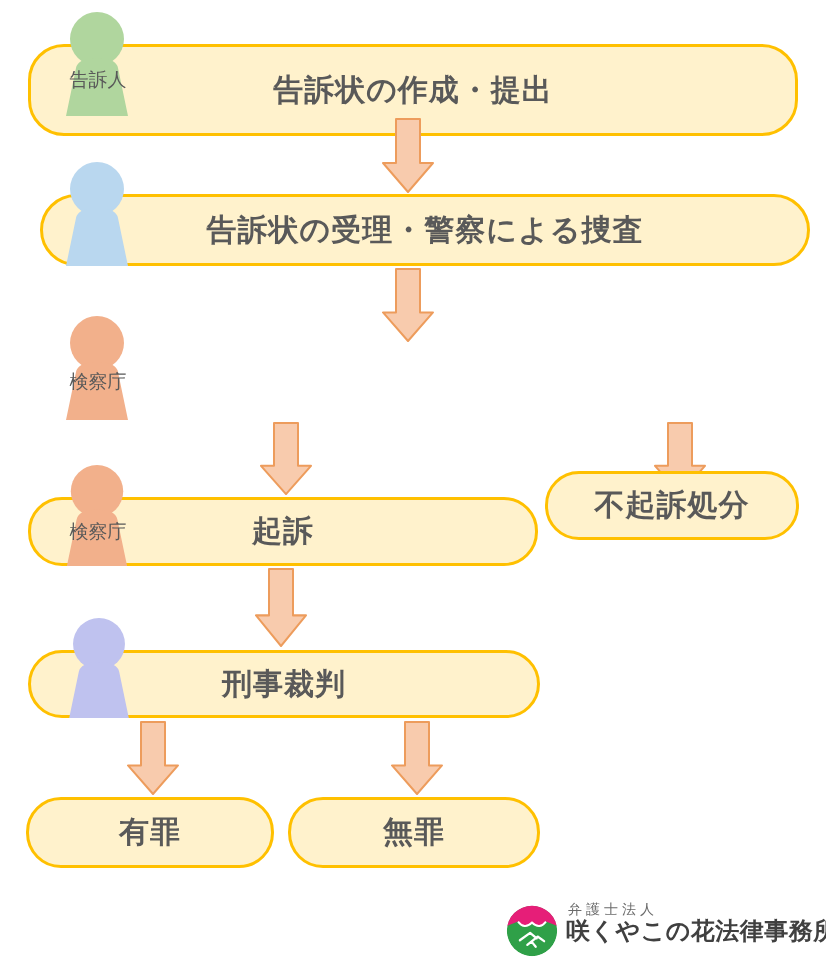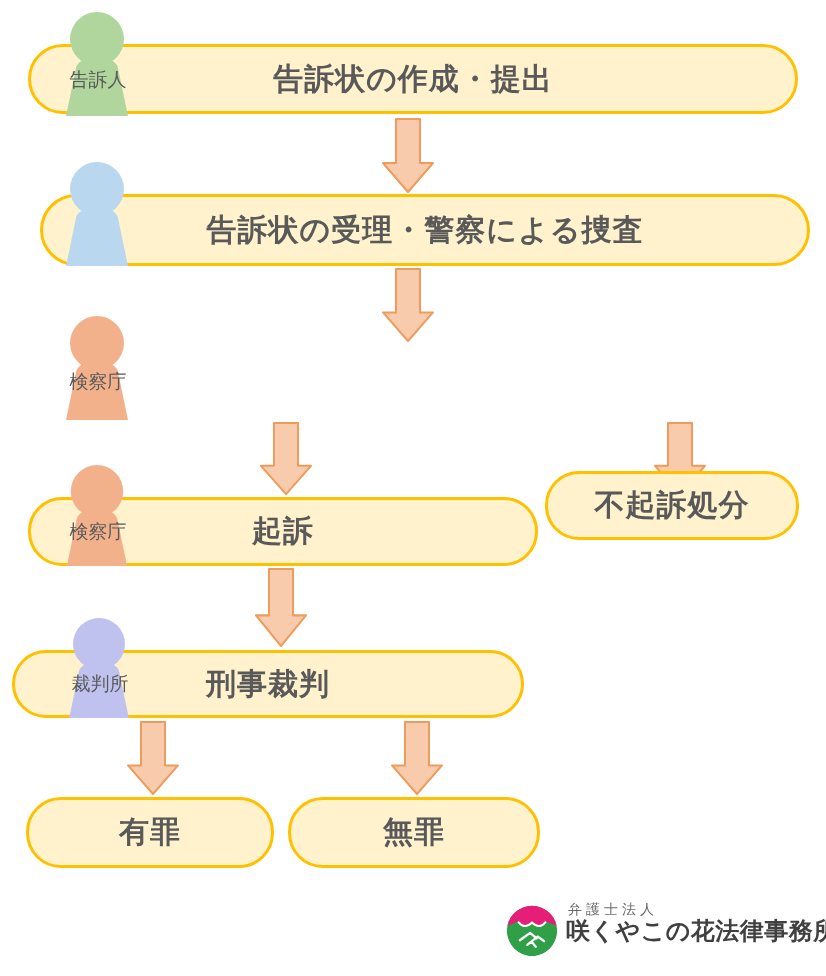--- a/index.html
+++ b/index.html
@@ -33,21 +33,21 @@
   .logo-name{
     position:absolute;left:62px;top:17px;font-size:24px;font-weight:700;
     color:var(--logo-text);letter-spacing:0.5px;white-space:nowrap;
   }
 </style>
 </head>
 <body>
 
 <div id="canvas">
 
-  <div class="node" style="left:28px;top:44px;width:770px;height:70px;border-radius:36px;">
+  <div class="node" style="left:28px;top:44px;width:770px;height:92px;border-radius:36px;">
     <span class="title">告訴状の作成・提出</span>
   </div>
   <svg class="person" style="left:52px;top:12px;" width="90" height="104" viewBox="0 0 90 104">
     <circle cx="45" cy="27" r="27" fill="#B0D69E"></circle>
     <path d="M14,104 L24,56 Q26,46 45,46 Q64,46 66,56 L76,104 Z" fill="#B0D69E"></path>
   </svg>
   <div class="actor" style="left:50px;top:44px;width:96px;height:72px;">告訴人</div>
 
   <svg class="arrow" style="left:382px;top:118px;" width="52" height="75" viewBox="0 0 52 75" preserveAspectRatio="none">
     <polygon points="14,1 38,1 38,45 51,45 26,74 1,45 14,45"></polygon>
@@ -88,28 +88,27 @@
   <div class="actor" style="left:50px;top:497px;width:96px;height:69px;">検察庁</div>
 
   <div class="node" style="left:545px;top:471px;width:254px;height:69px;border-radius:34px;">
     <span class="title">不起訴処分</span>
   </div>
 
   <svg class="arrow" style="left:255px;top:568px;" width="52" height="79" viewBox="0 0 52 75" preserveAspectRatio="none">
     <polygon points="14,1 38,1 38,45 51,45 26,74 1,45 14,45"></polygon>
   </svg>
 
-  <div class="node" style="left:12px;top:650px;width:512px;height:68px;border-radius:34px;text-align:right;">
+  <div class="node" style="left:28px;top:650px;width:512px;height:68px;border-radius:34px;text-align:right;">
     <span class="title">刑事裁判</span>
   </div>
   <svg class="person" style="left:54px;top:618px;" width="90" height="100" viewBox="0 0 90 104">
     <circle cx="45" cy="27" r="27" fill="#BFC2EF"></circle>
     <path d="M14,104 L24,56 Q26,46 45,46 Q64,46 66,56 L76,104 Z" fill="#BFC2EF"></path>
   </svg>
-  <div class="actor" style="left:52px;top:650px;width:96px;height:68px;">裁判所</div>
 
   <svg class="arrow" style="left:127px;top:721px;" width="52" height="74" viewBox="0 0 52 75" preserveAspectRatio="none">
     <polygon points="14,1 38,1 38,45 51,45 26,74 1,45 14,45"></polygon>
   </svg>
   <svg class="arrow" style="left:391px;top:721px;" width="52" height="74" viewBox="0 0 52 75" preserveAspectRatio="none">
     <polygon points="14,1 38,1 38,45 51,45 26,74 1,45 14,45"></polygon>
   </svg>
 
   <div class="node" style="left:288px;top:797px;width:252px;height:71px;border-radius:35px;">
     <span class="title">無罪</span>

